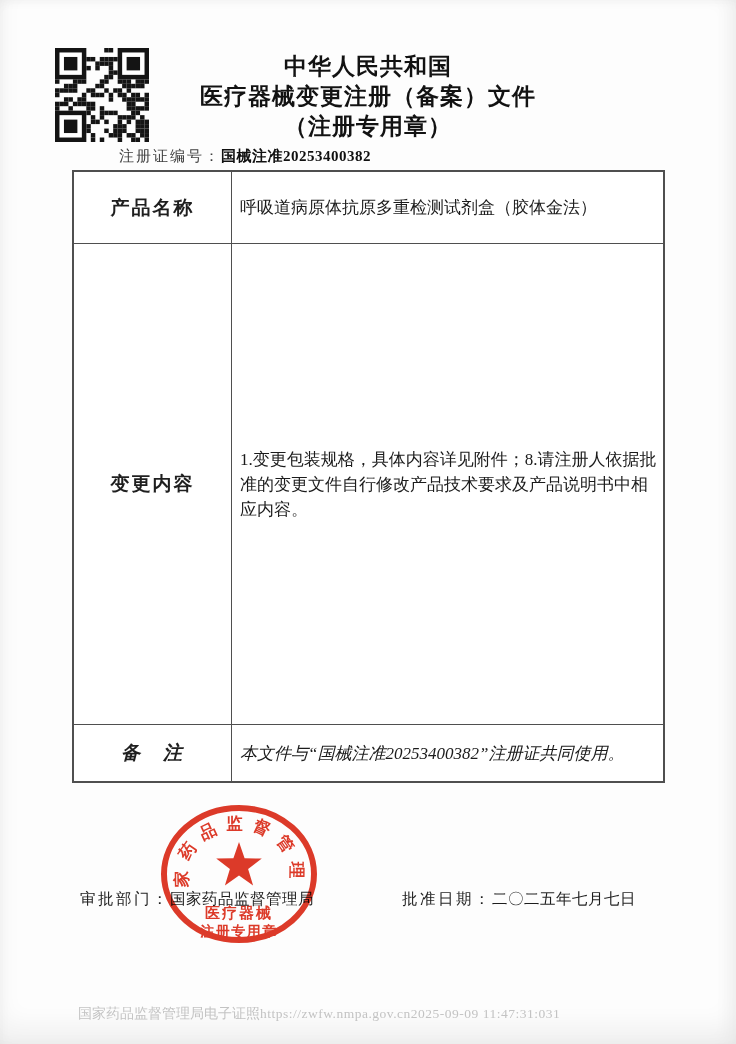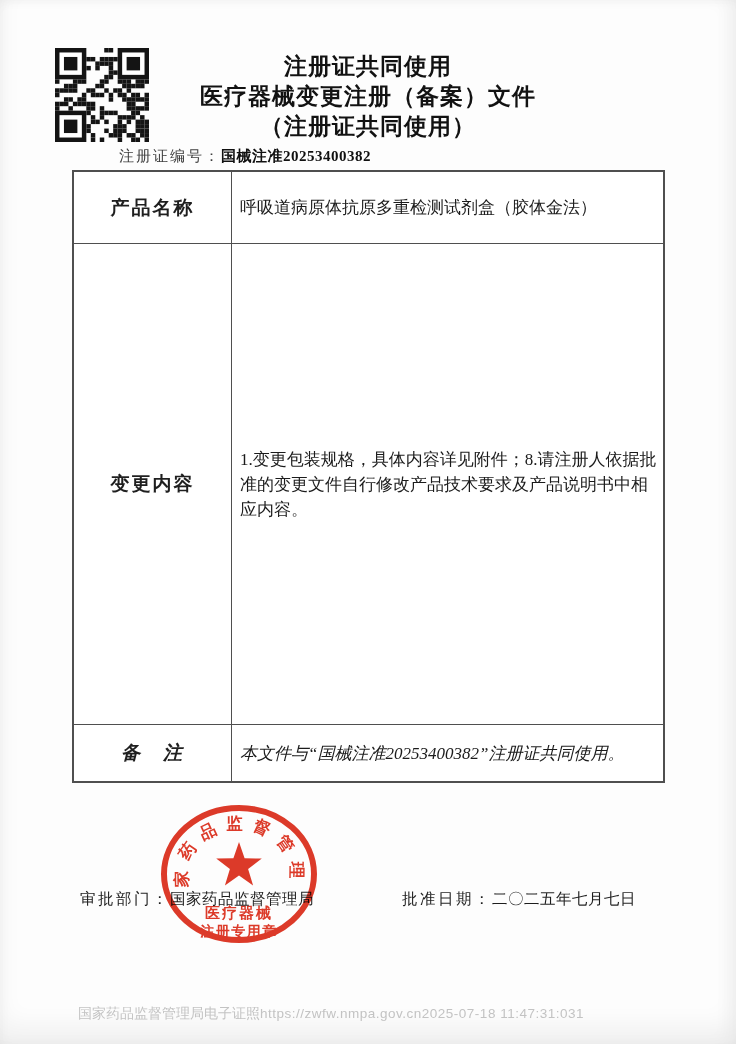--- a/index.html
+++ b/index.html
@@ -74,21 +74,21 @@
   .stamp .arc-text { font-size:16.5px; letter-spacing:9px; }
   .stamp .line1 { font-size:15px; letter-spacing:2px; }
   .stamp .line2 { font-size:14px; letter-spacing:1.5px; }
 
   .footer {
     position:absolute; left:78px; top:1005px;
     display:flex; align-items:baseline;
     color:var(--footer-gray,#c3c3c3);
     font-size:14px; white-space:nowrap;
   }
-  .footer .mono { font-family:Liberation Sans, sans-serif; font-size:13.5px; letter-spacing:0.5px; }
+  .footer .mono { font-family:Liberation Serif, serif; font-size:13.5px; letter-spacing:0.5px; }
 </style>
 </head>
 <body>
 
 <div class="page">
 
   <div class="qr">
     <svg id="qr-svg" width="94" height="94" viewBox="0 0 94.5 94.5">
         <g fill="#141414">
           <rect x="49.5" y="0.0" width="4.5" height="4.5"></rect>
@@ -244,23 +244,23 @@
           <rect fill="#fff" x="67.5" y="4.5" width="22.5" height="22.5"></rect>
           <rect x="72" y="9" width="13.5" height="13.5"></rect>
           <rect x="0" y="63" width="31.5" height="31.5"></rect>
           <rect fill="#fff" x="4.5" y="67.5" width="22.5" height="22.5"></rect>
           <rect x="9" y="72" width="13.5" height="13.5"></rect>
         </g>
       </svg>
   </div>
 
   <div class="title-block">
-    <div>注册证共同使用</div>
+    <div>中华人民共和国</div>
     <div>医疗器械变更注册（备案）文件</div>
-    <div>（注册证共同使用）</div>
+    <div>（注册专用章）</div>
   </div>
 
   <div class="regno">
     <span class="lbl">注册证编号：</span><span class="val">国械注准20253400382</span>
   </div>
 
   <div class="doc-table">
     <div class="cell label">产品名称</div>
     <div class="cell content last-col">
         <span>呼吸道病原体抗原多重检测试剂盒（胶体金法）</span>
@@ -289,16 +289,16 @@
     <path id="stamp-arc" d="M 42.1 95.4 A 52 45 0 1 1 139.9 95.4" fill="none"></path>
     <text class="arc-text" text-anchor="middle"><textPath href="#stamp-arc" startOffset="50%">国家药品监督管理局</textPath></text>
     <polygon points="91,48 96.6,64.2 113.8,64.6 100.1,75 105.1,91.4 91,81.6 76.9,91.4 81.9,75 68.2,64.6 85.4,64.2"></polygon>
     <text class="line1" x="91" y="124" text-anchor="middle">医疗器械</text>
     <text class="line2" x="91" y="142" text-anchor="middle">注册专用章</text>
   </svg>
 
   <div class="footer">
     <span>国家药品监督管理局电子证照</span>
     <span class="mono">https://zwfw.nmpa.gov.cn</span>
-    <span class="mono">2025-07-18 11:47:31:031</span>
+    <span class="mono">2025-09-09 11:47:31:031</span>
   </div>
 
 </div>
 
 </body></html>

